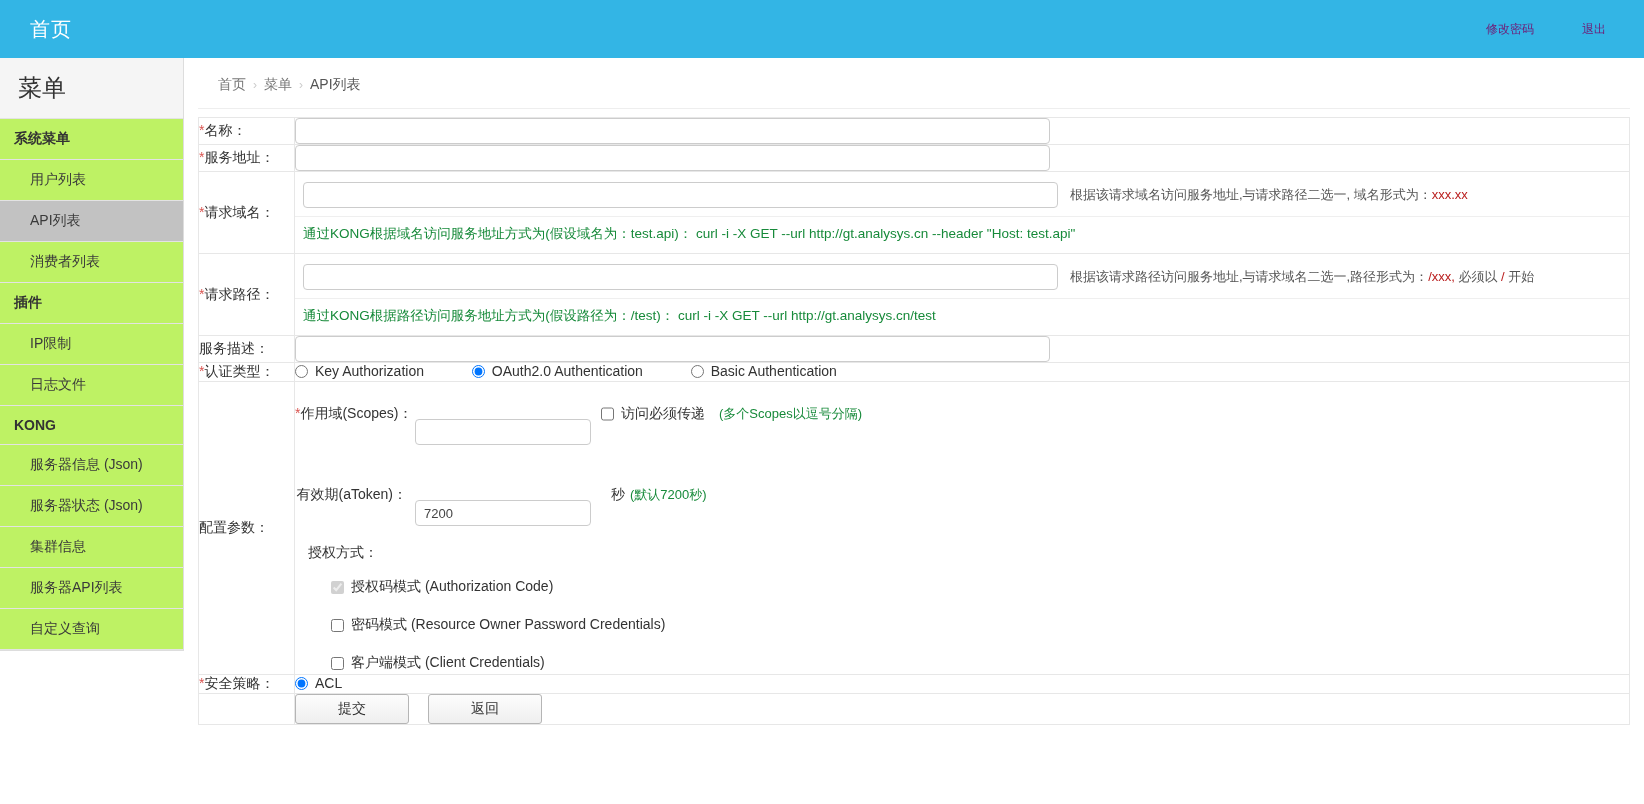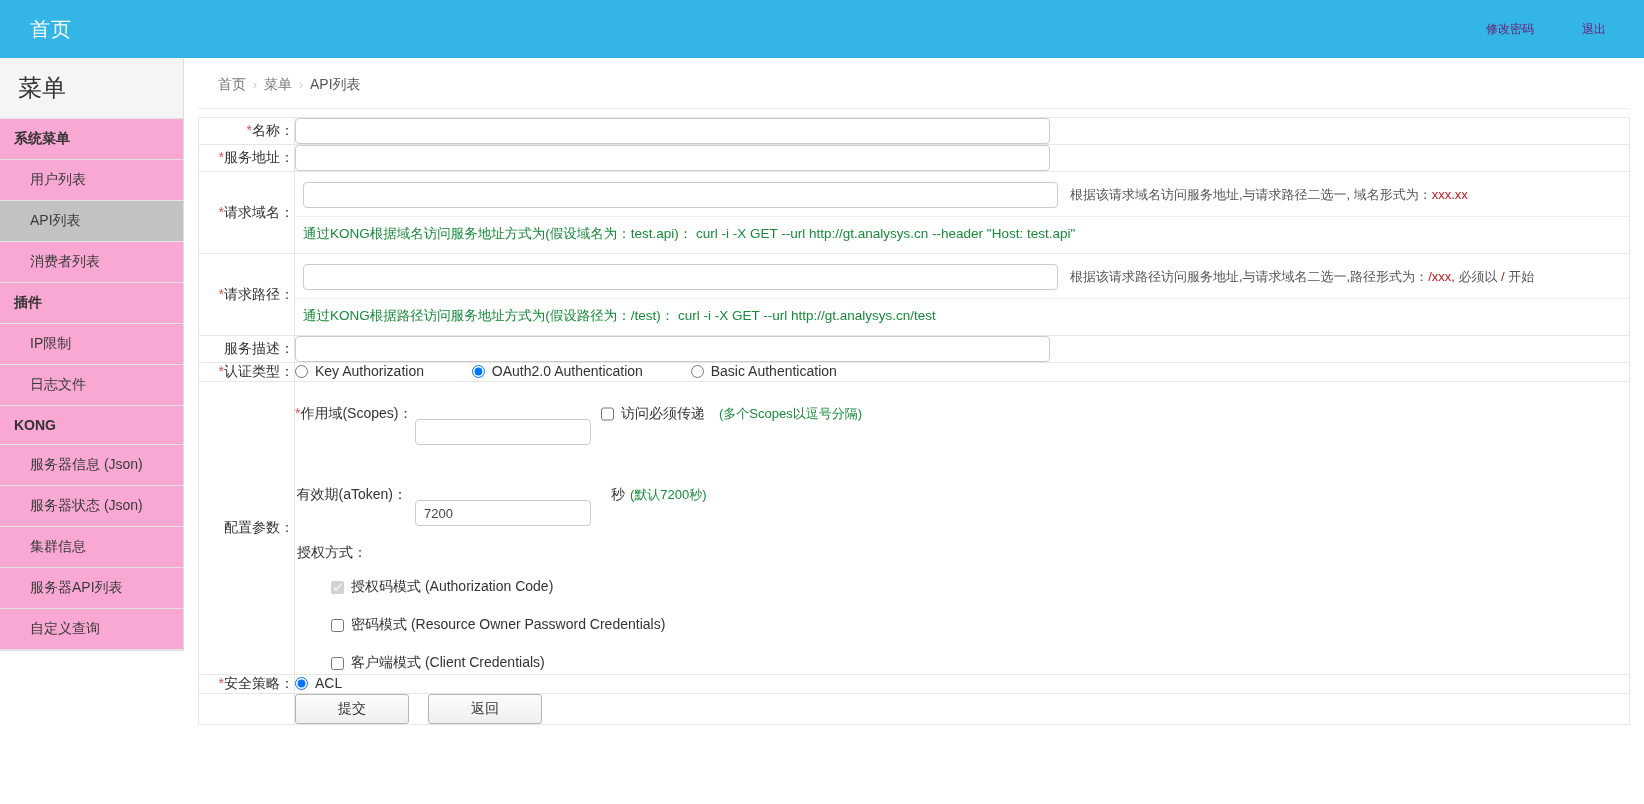--- a/index.html
+++ b/index.html
@@ -56,21 +56,21 @@
     color: #333;
     padding: 14px 0 14px 18px;
     border-bottom: 1px solid #e3e3e3;
     background: #f5f5f5;
   }
   .sb-item {
     padding: 11px 0 11px 18px;
     font-size: 14px;
     color: #333;
     border-bottom: 1px solid #e3e3e3;
-    background: #f9a8d4;
+    background: #bef264;
     cursor: pointer;
     white-space: nowrap;
   }
   .sb-item.header {
     font-weight: bold;
     padding-left: 14px;
     cursor: default;
   }
   .sb-item.child { padding-left: 30px; color: #3a3a3a; }
   .sb-item.active { background: #c2c2c2; }
@@ -99,21 +99,21 @@
     margin: 8px 14px 0 14px;
     table-layout: fixed;
   }
   table.form > tbody > tr > td {
     border: 1px solid #e7e7e7;
     padding: 0;
     vertical-align: middle;
   }
   td.lbl {
     width: 96px;
-    text-align: right;
+    text-align: left;
     padding: 10px 10px 10px 4px;
     font-size: 14px;
     color: #333;
     white-space: nowrap;
   }
   td.fld { padding: 10px 0 10px 8px; }
   .req { color: #d9534f; }
 
   .txt {
     height: 26px;
@@ -170,21 +170,21 @@
   .cfg-label {
     width: 112px;
     text-align: right;
     font-size: 14px;
     margin-right: 8px;
     white-space: nowrap;
   }
   .cfg-after { margin-left: 20px; font-size: 14px; white-space: nowrap; }
   .cfg-after .green { margin-left: 2px; }
   .inline-chk { display: inline-flex; margin-left: 10px; font-size: 14px; white-space: nowrap;}
-  .grant-title { font-size: 14px; margin: 4px 0 16px 2px; }
+  .grant-title { font-size: 14px; margin: 4px 0 16px 13px; }
   .grant-row { margin: 0 0 20px 36px; font-size: 14px; display: flex; align-items: center; }
   .grant-row:last-child { margin-bottom: 2px; }
 
   .btn {
     width: 114px;
     height: 30px;
     border: 1px solid #b5b5b5;
     border-radius: 3px;
     background: linear-gradient(#fdfdfd, #efefef);
     font-size: 14px;

